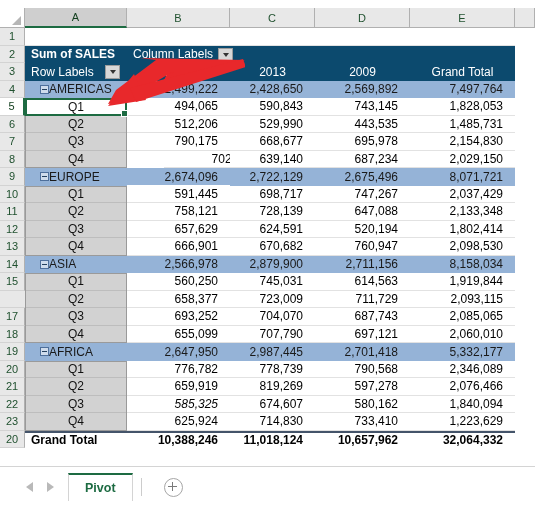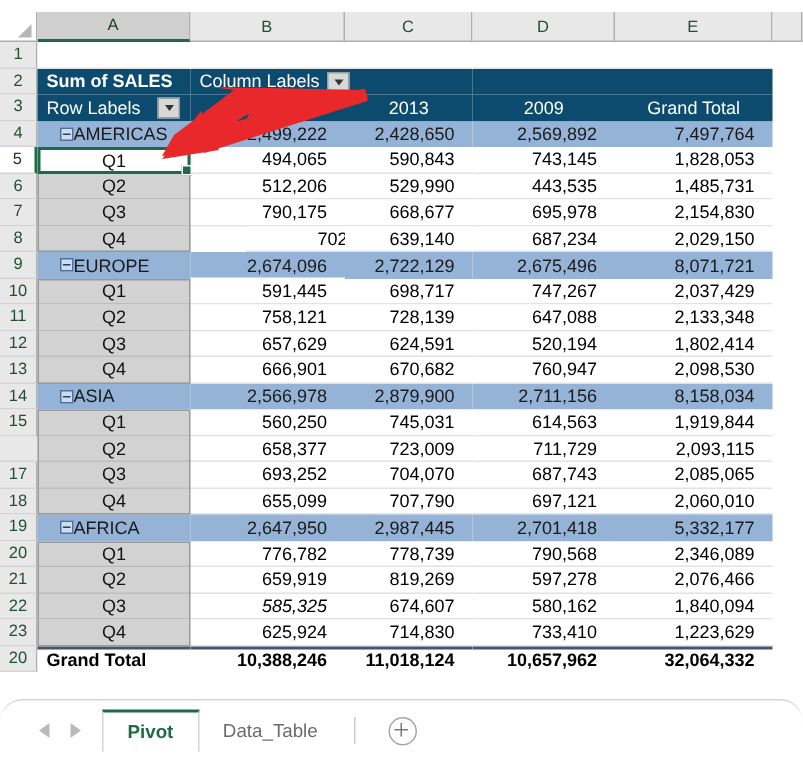--- a/index.html
+++ b/index.html
@@ -99,21 +99,21 @@
     background:#1d6b42;border:1px solid #fff;
   }
 
   
   #arrow{position:absolute;left:100px;top:58px;width:145px;height:52px;z-index:9;pointer-events:none;}
 
   
   #tabbar{
     position:absolute;left:0;bottom:0;width:535px;height:40px;
     background:#ffffff;border-top:1px solid #d4d4d4;
-    display:flex;align-items:center;border-radius:15px;
+    display:flex;align-items:center;
   }
   .navarrows{display:flex;align-items:center;gap:14px;padding:0 14px 0 26px;}
   .nav{width:0;height:0;border-style:solid;}
   .nav.left{border-width:5px 7px 5px 0;border-color:transparent #b9b9b9 transparent transparent;}
   .nav.right{border-width:5px 0 5px 7px;border-color:transparent transparent transparent #b9b9b9;}
   .tab{
     height:28px;padding:0 16px;box-sizing:border-box;
     display:flex;align-items:center;justify-content:center;
     font-size:12.5px;color:#6b6b6b;
   }
@@ -311,18 +311,17 @@
     <polygon points="8,48 34,16 46,42" fill="#e8282b"></polygon>
     <polygon points="30,30 143,1 146,9 36,44" fill="#e8282b"></polygon>
   </svg>
 
   <div id="tabbar">
     <div class="navarrows">
       <div class="nav left"></div>
       <div class="nav right"></div>
     </div>
     <div class="tab active">Pivot</div>
-    <div class="tab">Data_Table</div>
     <div class="tabsep"></div>
     <div class="plus"></div>
   </div>
 
 </div>
 
 </body></html>

